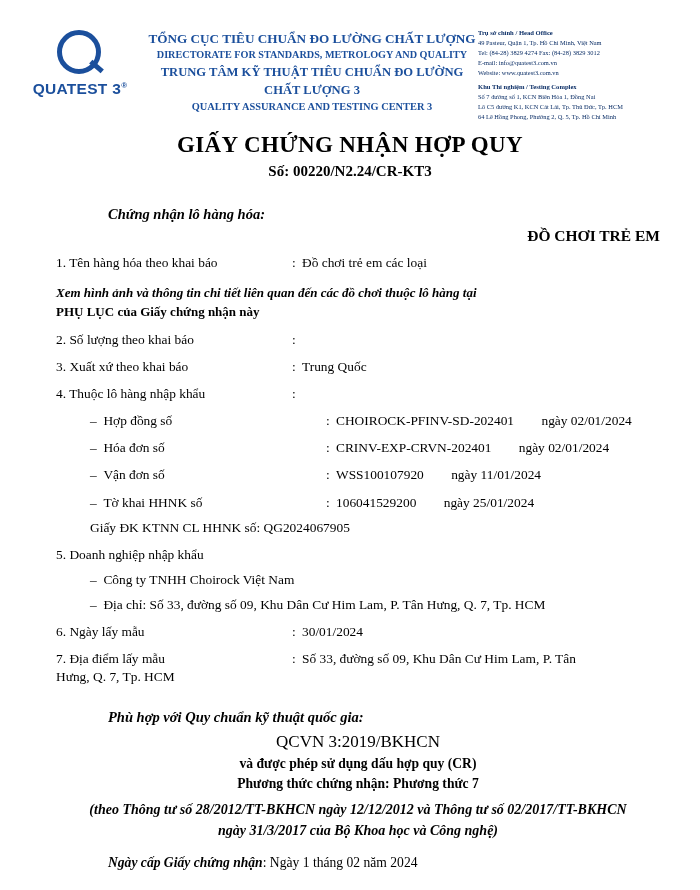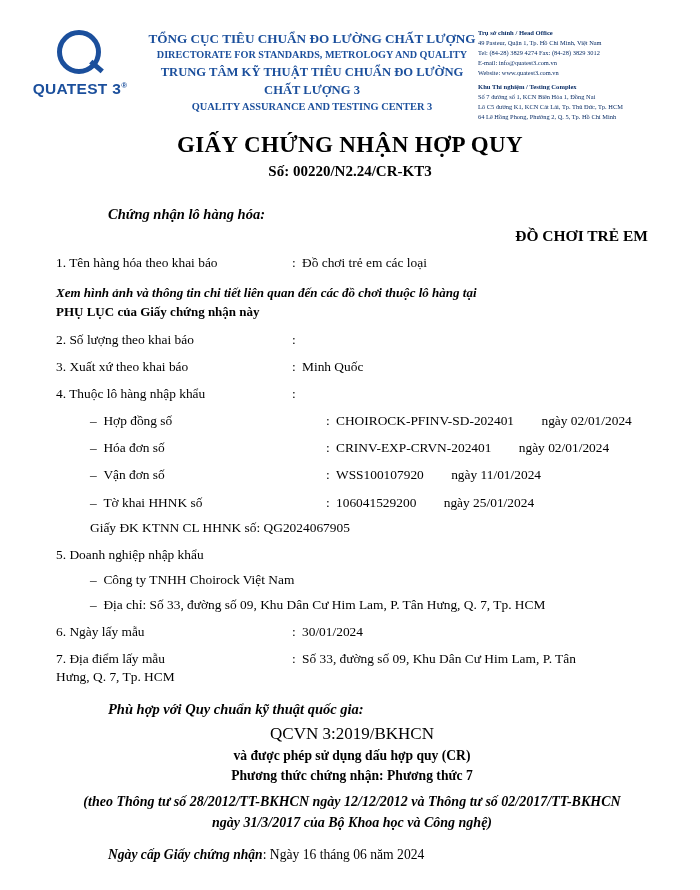--- a/index.html
+++ b/index.html
@@ -124,21 +124,21 @@
   }
   .doc-number {
     text-align: center;
     font-weight: bold;
     font-size: 15px;
     margin-top: 5px;
   }
 
   
   .body {
-    padding: 0 52px 0 56px;
+    padding: 0 40px 0 56px;
     font-size: 13.4px;
   }
   .cert-line {
     margin-top: 26px;
     font-weight: bold;
     font-style: italic;
     font-size: 14.5px;
     padding-left: 52px;
   }
   .product-name {
@@ -181,21 +181,21 @@
   }
   .note-italic .l2 { font-weight: bold; font-style: normal; }
 
   .sub-line {
     margin-top: 7px;
     padding-left: 34px;
     line-height: 1.35;
   }
 
   .conform {
-    margin-top: 16px;
+    margin-top: 24px;
     font-weight: bold;
     font-style: italic;
     font-size: 14.5px;
     padding-left: 52px;
   }
   .qcvn {
     text-align: center;
     font-weight: normal;
     font-size: 17px;
     margin-top: 6px;
@@ -298,21 +298,21 @@
       <div class="colon">:</div>
       <div class="val"></div>
     </div>
 
     <div class="row">
       <div class="lbl">
         <span class="num">3.</span>
         <span>Xuất xứ theo khai báo</span>
       </div>
       <div class="colon">:</div>
-      <div class="val">Minh Quốc</div>
+      <div class="val">Trung Quốc</div>
     </div>
 
     <div class="row">
       <div class="lbl">
         <span class="num">4.</span>
         <span>Thuộc lô hàng nhập khẩu</span>
       </div>
       <div class="colon">:</div>
       <div class="val"></div>
     </div>
@@ -390,17 +390,17 @@
     <div class="qcvn">QCVN 3:2019/BKHCN</div>
     <div class="qcvn-sub">và được phép sử dụng dấu hợp quy (CR)</div>
     <div class="qcvn-sub2">Phương thức chứng nhận: Phương thức 7</div>
 
     <div class="circ">
       <div>(theo Thông tư số 28/2012/TT-BKHCN ngày 12/12/2012 và Thông tư số 02/2017/TT-BKHCN</div>
       <div>ngày 31/3/2017 của Bộ Khoa học và Công nghệ)</div>
     </div>
 
     <div class="issue-date">
-      <span class="it">Ngày cấp Giấy chứng nhận</span>: <span>Ngày 16 tháng 06 năm 2024</span>
+      <span class="it">Ngày cấp Giấy chứng nhận</span>: <span>Ngày 1 tháng 02 năm 2024</span>
     </div>
   </div>
 
 </div>
 
 </body></html>

